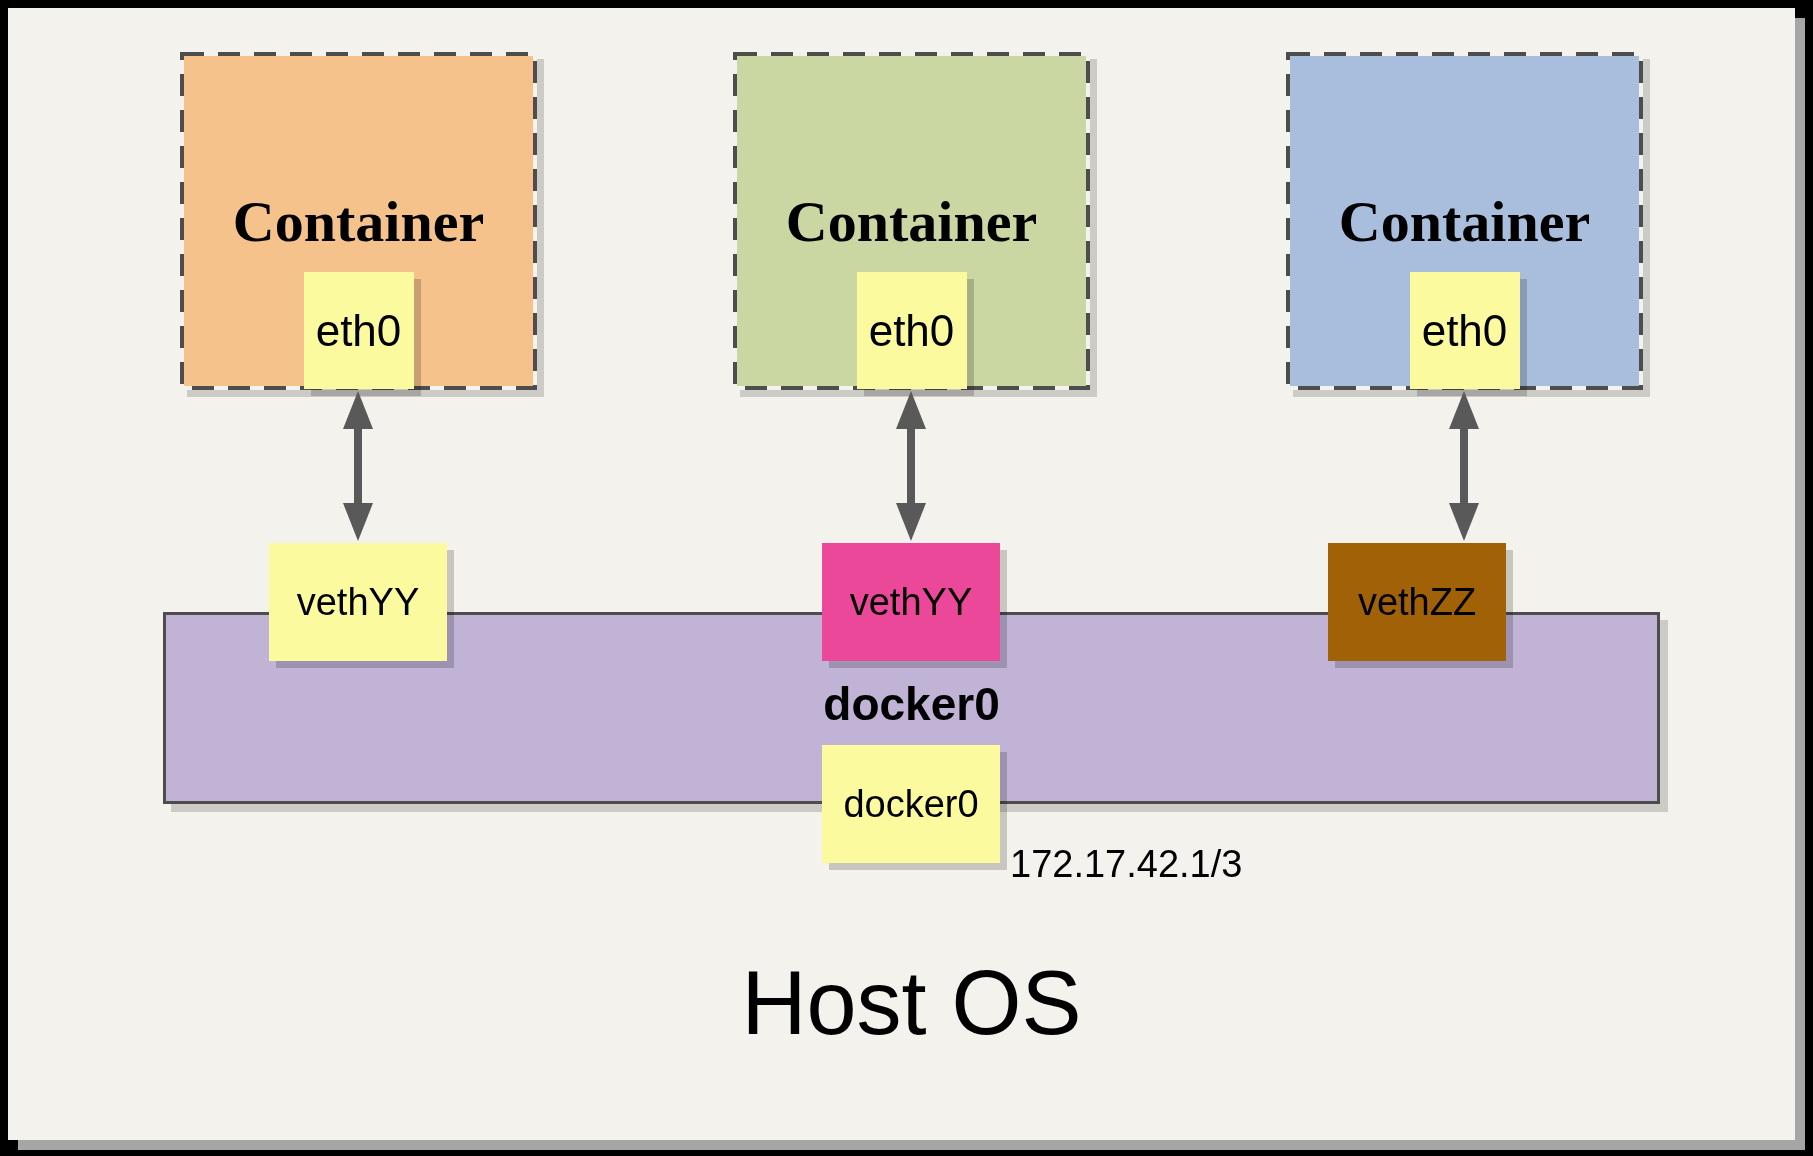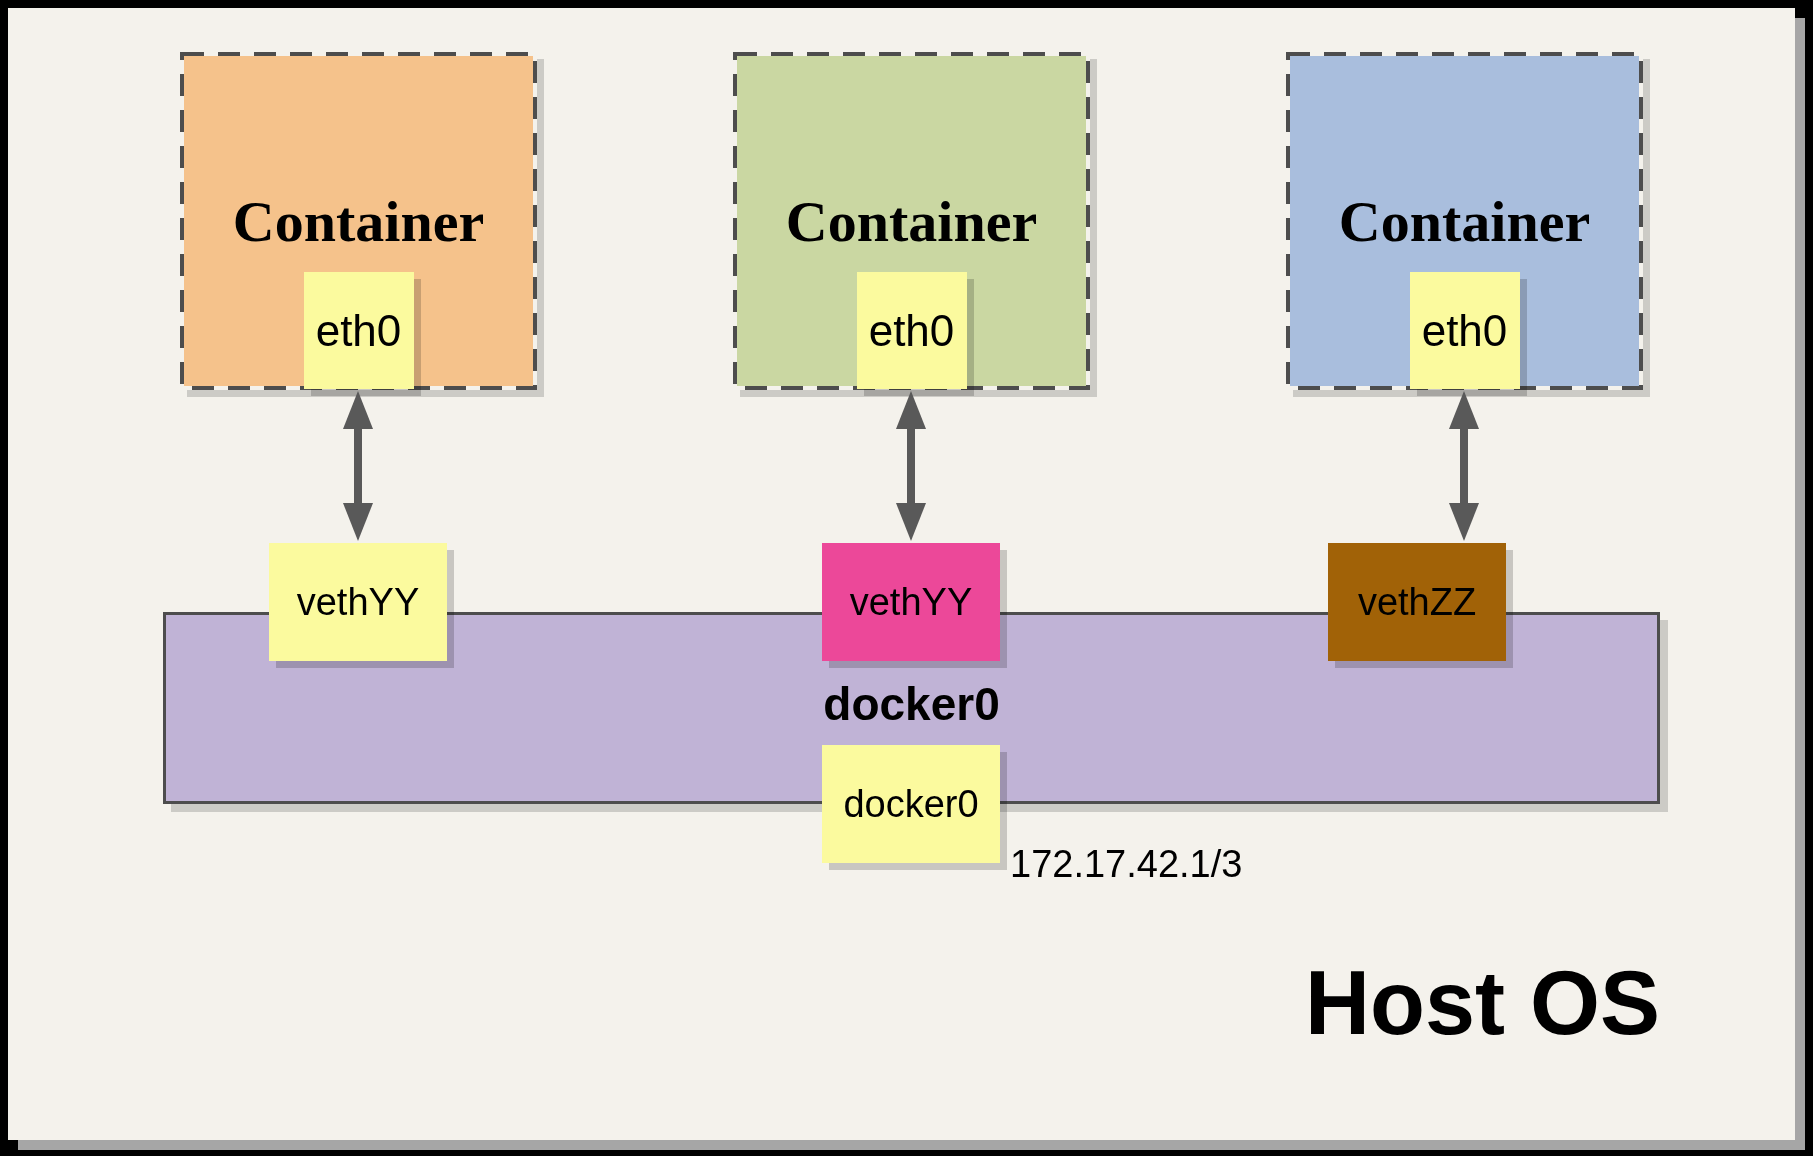--- a/index.html
+++ b/index.html
@@ -46,22 +46,22 @@
     box-sizing:border-box;border:3px solid #4d4d4d;
     box-shadow:8px 8px 0 rgba(0,0,0,0.16);
     z-index:1;
   }
   .bridge-label{
     left:163px;top:681px;width:1497px;text-align:center;
     font-size:46px;font-weight:bold;line-height:1;z-index:4;
   }
   .ip-label{left:1010px;top:842px;font-size:38px;line-height:1.2;z-index:2;}
   .host-label{
-    left:163px;top:958px;width:1497px;text-align:right;
-    font-size:90px;line-height:1;font-weight:bold;
+    left:163px;top:958px;width:1497px;text-align:center;
+    font-size:90px;line-height:1;font-weight:normal;
   }
 </style>
 </head>
 <body style="background-color: rgb(0, 0, 0);">
 
 <div class="page" style="background-color: rgb(244, 242, 236);"></div>
 
 <div class="abs container-box" style="left:180px;">
   <svg class="dash-border" width="357" height="338">
     <rect x="2" y="2" width="353" height="334" fill="none" stroke-width="4" stroke-dasharray="22 14" stroke="#4d4d4d"></rect>

